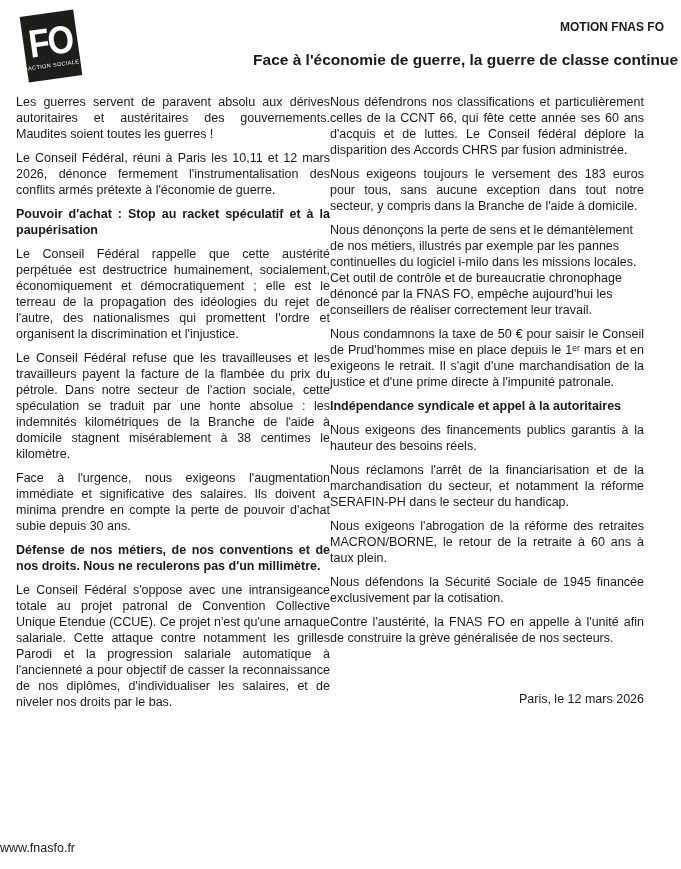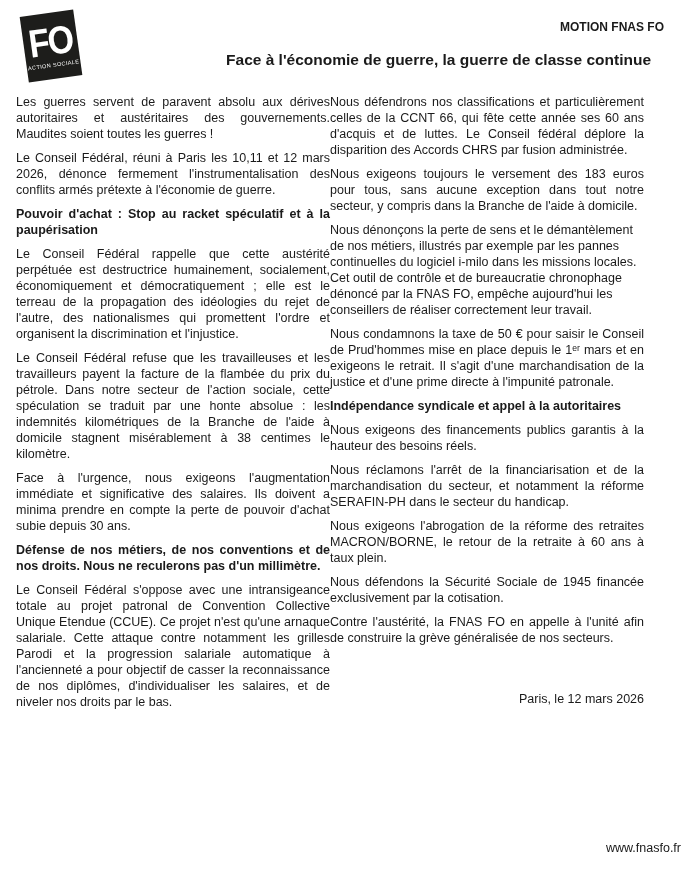--- a/index.html
+++ b/index.html
@@ -29,21 +29,21 @@
     font-size:5.5px;letter-spacing:.4px;margin-top:4px;white-space:nowrap;
   }
   .motion{
     text-align:right;
     padding:20px 17px 0 0;
     font-weight:bold;
     font-size:12px;
   }
   .doc-title{
     text-align:right;
-    padding-right:30px;
+    padding-right:3px;
     font-weight:bold;
     font-size:15.5px;
     margin-top:17px;
   }
   
   .cols{
     display:flex;
     padding:0 16px;
     margin-top:25px;
   }
@@ -58,21 +58,21 @@
   .para.align-left{text-align:left;}
   .date-line{
     margin-top:46px;
     font-size:12.5px;
     text-align:right;
   }
   
   .footer{
     position:absolute;
     left:0;right:0;top:841px;
-    text-align:right;
+    text-align:left;
     font-size:12.5px;
   }
 </style>
 </head>
 <body>
 
 <div class="page">
 
   <div class="logo">
     <span class="fo">FO</span>

